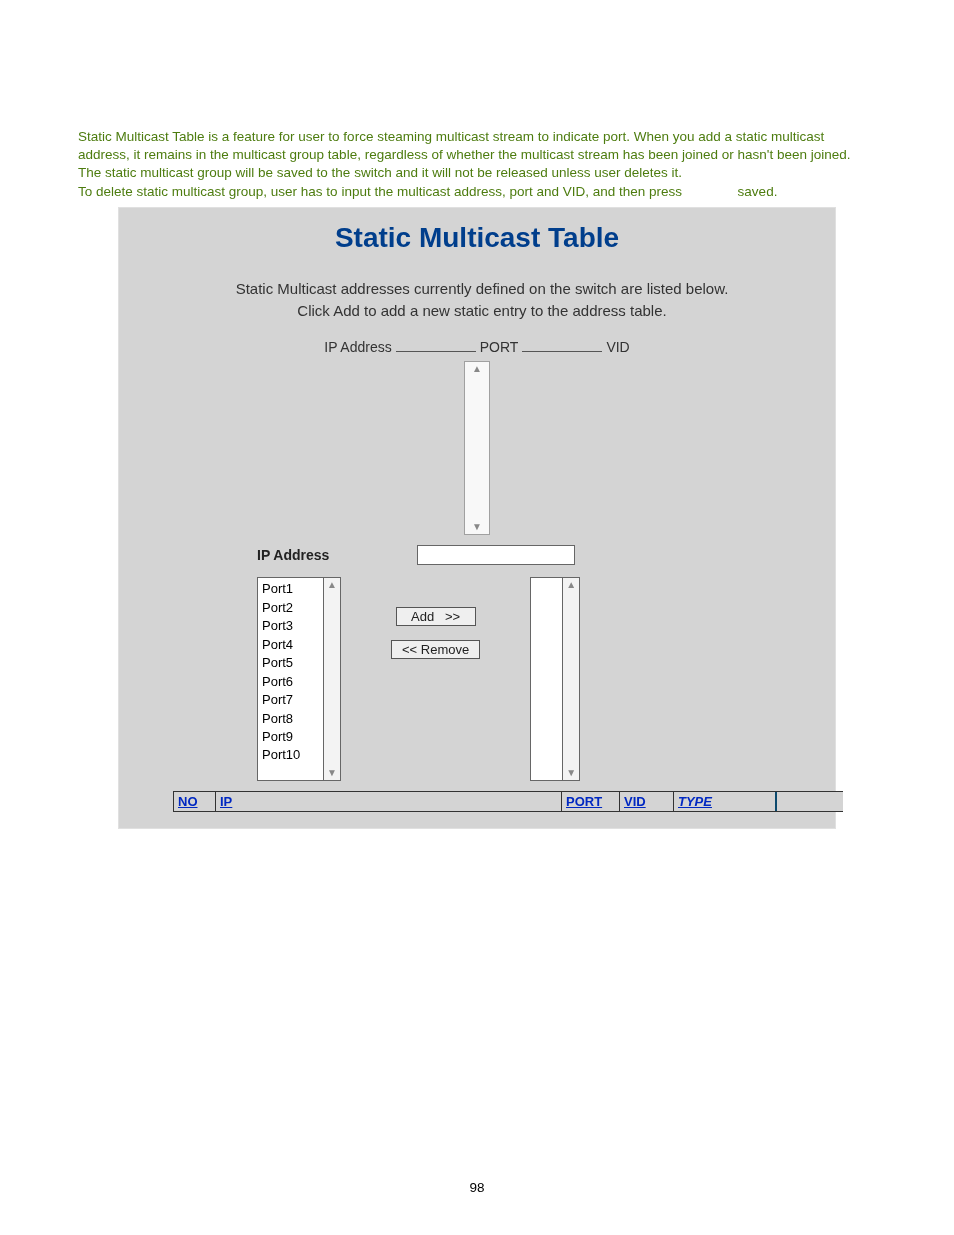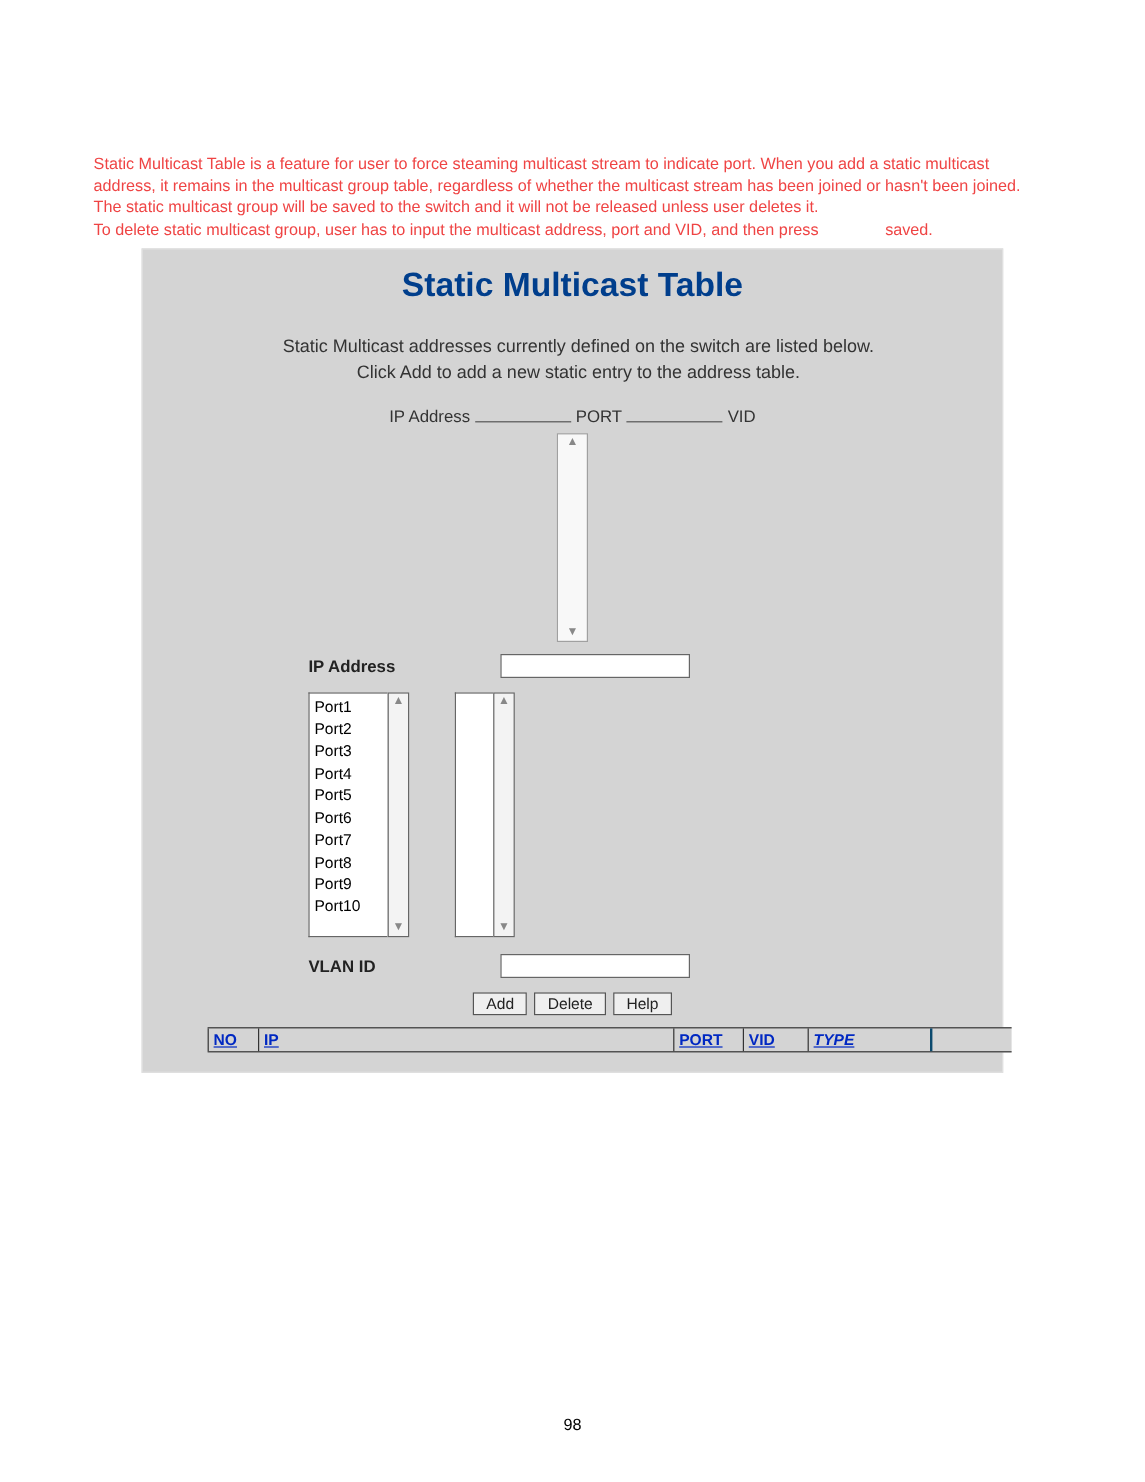--- a/index.html
+++ b/index.html
@@ -14,21 +14,21 @@
     min-height: 1235px;
     margin: 0 auto;
     position: relative;
     padding-top: 128px;
     box-sizing: border-box;
   }
   .intro {
     font-size: 13.5px;
     line-height: 1.35;
     padding: 0 78px 0 78px;
-    color: #ef4444;
+    color: #4d7c0f;
   }
   .ui-panel {
     margin: 6px 78px 0 118px;
     border: 1px solid #e0e0e0;
     background: #d4d4d4;
     width: 718px;
     box-sizing: border-box;
     padding-bottom: 16px;
     font-family: Verdana, Arial, sans-serif;
   }
@@ -99,22 +99,22 @@
     width: 158px;
     border: 1px solid #666;
     background: #fff;
     font-size: 13px;
     padding: 0 4px;
     box-sizing: border-box;
   }
   .port-row {
     display: flex;
     align-items: flex-start;
-    margin-bottom: 14px;
-    gap: 38px;
+    margin-bottom: 4px;
+    gap: 50px;
   }
   .listbox-wrap {
     display: flex;
     width: 84px;
     height: 204px;
     border: 0;
   }
   .list-main {
     flex: 1;
     background: #fff;
@@ -248,43 +248,38 @@
             <div>Port8</div>
             <div>Port9</div>
             <div>Port10</div>
           </div>
           <div class="list-scroll">
             <span class="chev">▲</span>
             <span class="chev">▼</span>
           </div>
         </div>
 
+        <div class="mid-btns">
+          <button class="btn" style="white-space:pre">Add   &gt;&gt;</button>
+          <button class="btn">&lt;&lt; Remove</button>
+        </div>
 
         <div class="listbox-wrap-right">
           <div class="list-main-narrow"></div>
           <div class="list-scroll">
             <span class="chev">▲</span>
             <span class="chev">▼</span>
           </div>
         </div>
 
       </div>
 
-      <div class="form-row">
-        <div class="form-label">VLAN ID</div>
-        <input class="text-input" type="text" style="">
-      </div>
-
-    </div>
-
-    <div class="action-row">
-      <button class="btn" style="min-width:44px">Add</button>
-      <button class="btn" style="min-width:56px">Delete</button>
-      <button class="btn" style="min-width:48px">Help</button>
-    </div>
+
+    </div>
+
 
     <div class="table-hdr">
       <div class="th" style="width:42px">NO</div>
       <div class="th" style="width:346px">IP</div>
       <div class="th" style="width:58px">PORT</div>
       <div class="th" style="width:54px">VID</div>
       <div class="th" style="width:104px">TYPE</div>
     </div>
 
   </div>

